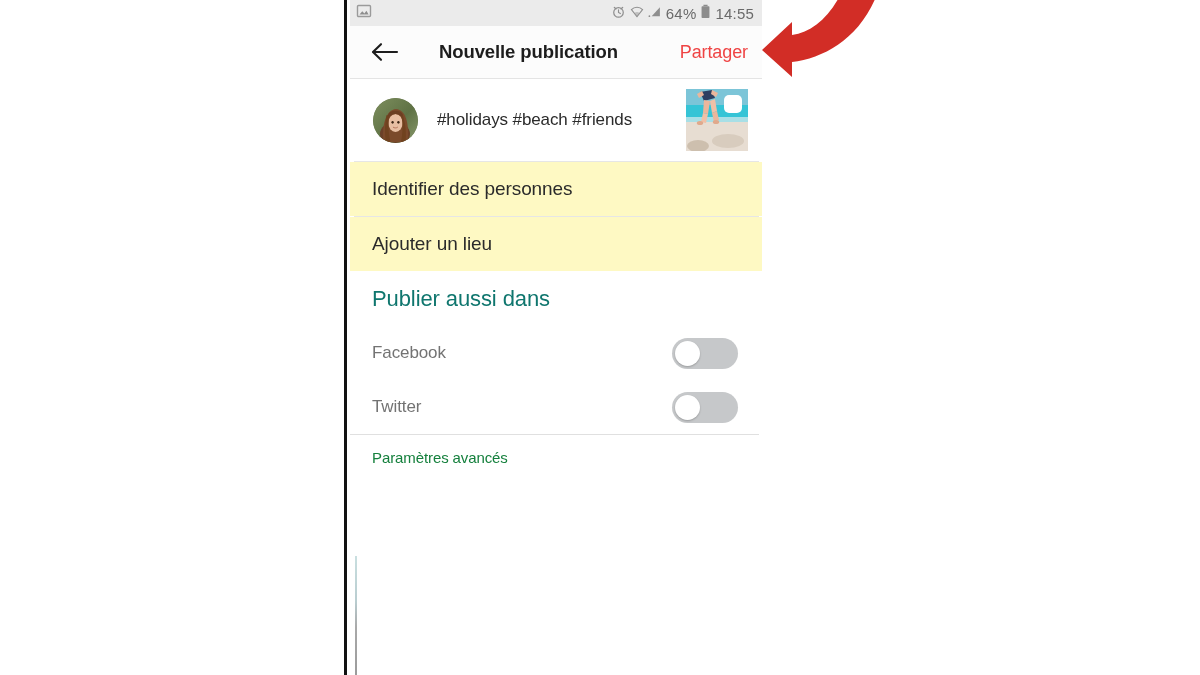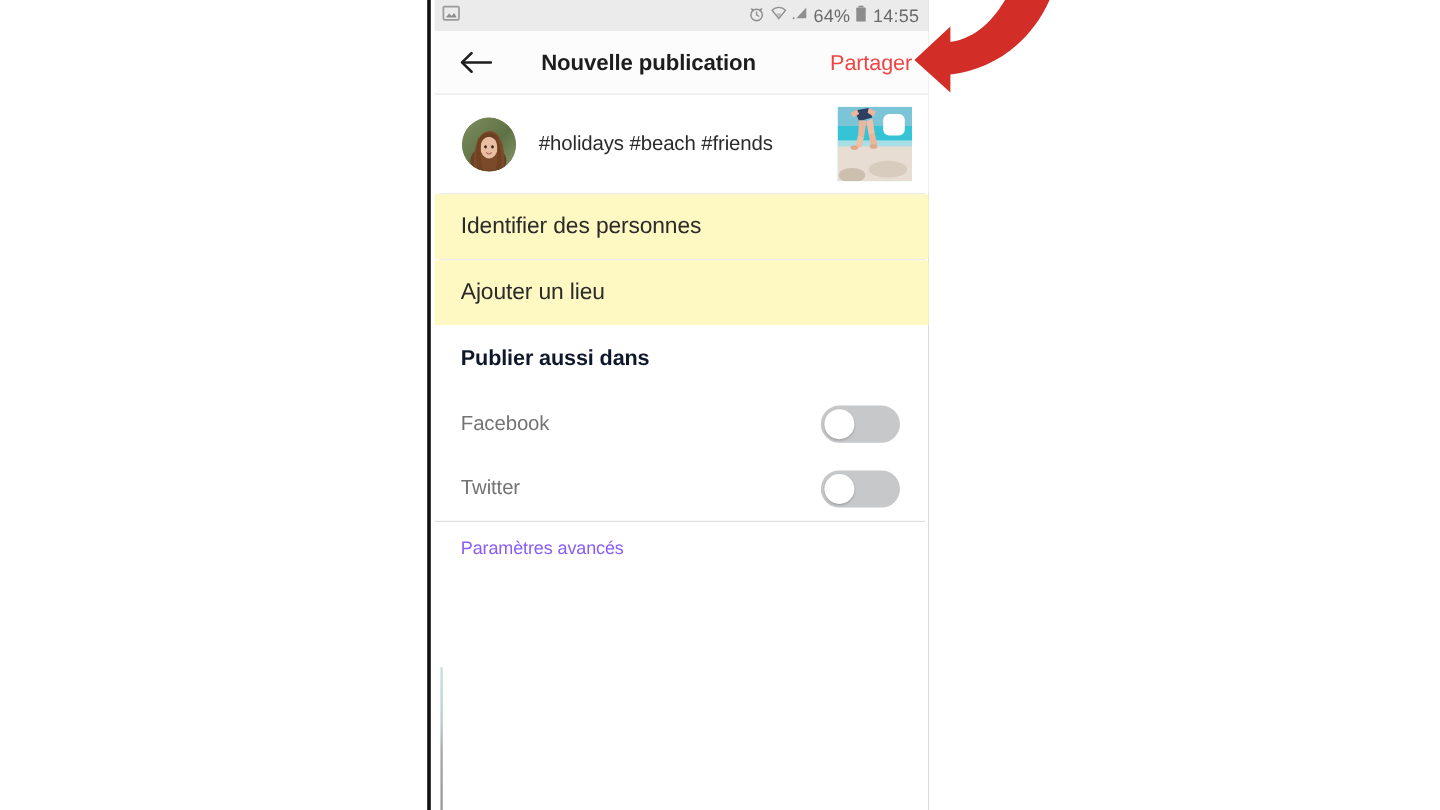--- a/index.html
+++ b/index.html
@@ -11,21 +11,21 @@
     height: 675px;
     background: #ffffff;
     font-family: "Liberation Sans", sans-serif;
     overflow: hidden;
     position: relative;
   }
 
   
   #phone-frame {
     position: absolute;
-    left: 356px;
+    left: 344px;
     top: 0;
     width: 418px;
     height: 675px;
     background: #ffffff;
     border-left: 3px solid #111111;
     border-right: 3px solid #111111;
     box-sizing: border-box;
   }
   #phone-screen {
     position: absolute;
@@ -172,23 +172,23 @@
     letter-spacing: -0.1px;
   }
 
   
   #share-section-header {
     height: 55px;
     display: flex;
     align-items: center;
     padding: 0 22px;
     box-sizing: border-box;
-    font-size: 18px;
-    font-weight: bold;
-    color: #0f172a;
+    font-size: 22px;
+    font-weight: normal;
+    color: #0f766e;
     letter-spacing: -0.1px;
   }
   .toggle-row {
     height: 54px;
     display: flex;
     align-items: center;
     justify-content: space-between;
     padding: 0 24px 0 22px;
     box-sizing: border-box;
     cursor: pointer;
@@ -218,21 +218,21 @@
     box-shadow: 0 1px 2px rgba(0,0,0,0.22);
   }
 
   #advanced-row {
     height: 44px;
     display: flex;
     align-items: center;
     padding: 0 22px;
     box-sizing: border-box;
     font-size: 15px;
-    color: #8b5cf6;
+    color: #15803d;
     cursor: pointer;
     letter-spacing: -0.1px;
   }
 
   
   #scroll-line {
     position: absolute;
     left: 5px;
     top: 556px;
     width: 2px;

